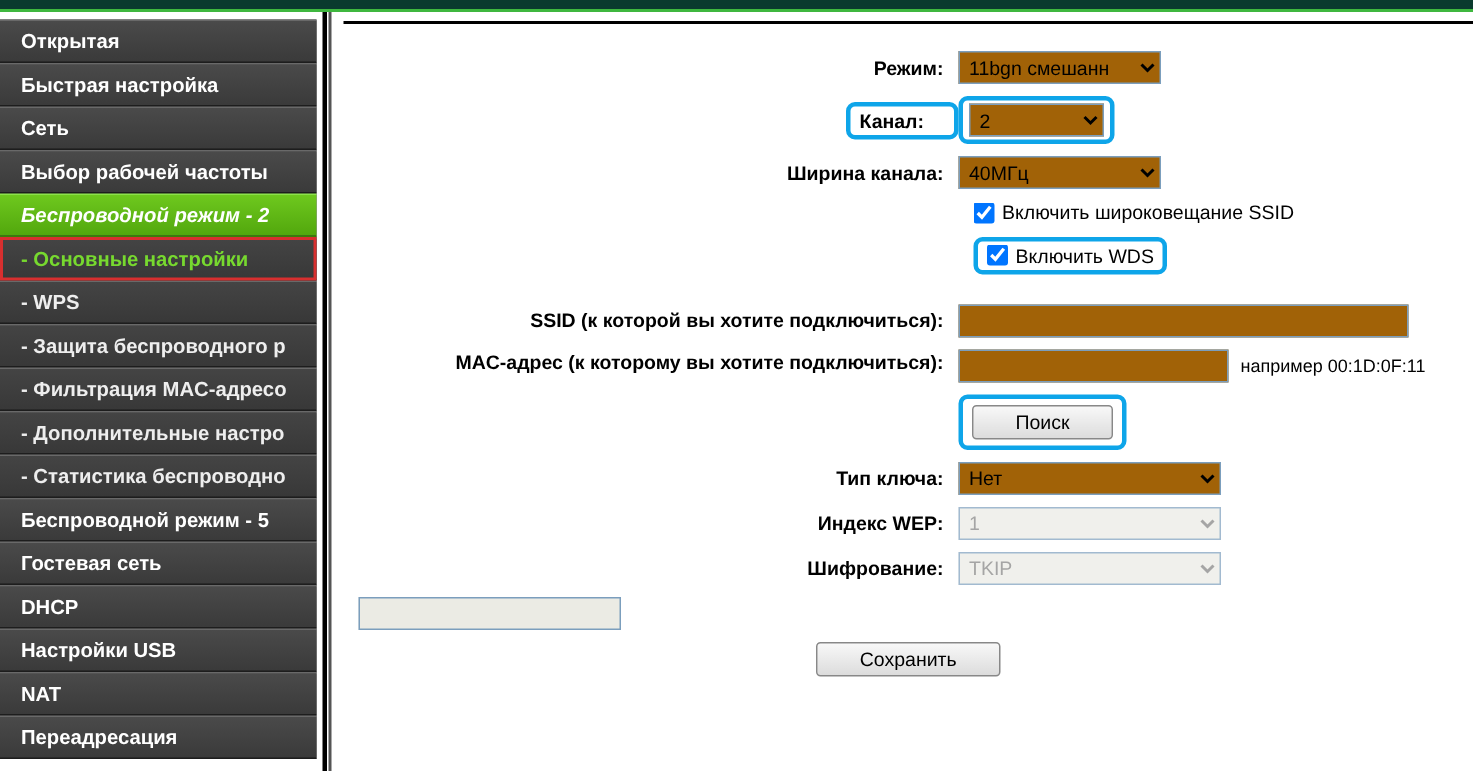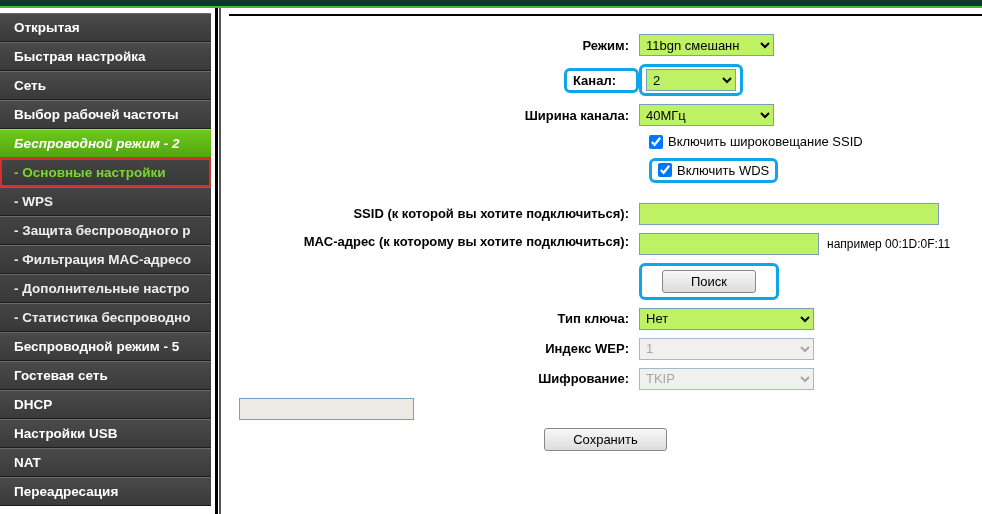--- a/index.html
+++ b/index.html
@@ -106,21 +106,21 @@
     font-size: 13px;
   }
   .ctrl {
     display: flex;
     align-items: center;
   }
   select, input[type=text], input[type=password] {
     font-size: 13px;
     font-family: Arial;
     border: 1px solid #7b9ebd;
-    background: #bef264;
+    background: #a16207;
     height: 22px;
     padding: 1px 2px;
   }
   select.disabled, input.disabled {
     background: #ebebe4;
     color: #808080;
   }
   .highlight-box {
     border: 3px solid #0ea5e9;
     border-radius: 6px;
@@ -253,21 +253,21 @@
         <div class="label" style="line-height:1.35">MAC-адрес (к которому вы хотите подключиться):</div>
         <div class="ctrl">
           <input type="text" style="width: 180px;" value="">
           <span class="hint">например 00:1D:0F:11</span>
         </div>
       </div>
 
       <div class="row">
         <div class="label"></div>
         <div class="ctrl">
-          <span class="highlight-box" style="padding:4px 20px">
+          <span class="highlight-box" style="padding:4px 6px">
             <button class="btn"><span>Поиск</span></button>
           </span>
         </div>
       </div>
 
       <div class="row">
         <div class="label">Тип ключа:</div>
         <div class="ctrl">
           <select style="width:175px">
             <option>Нет</option>

